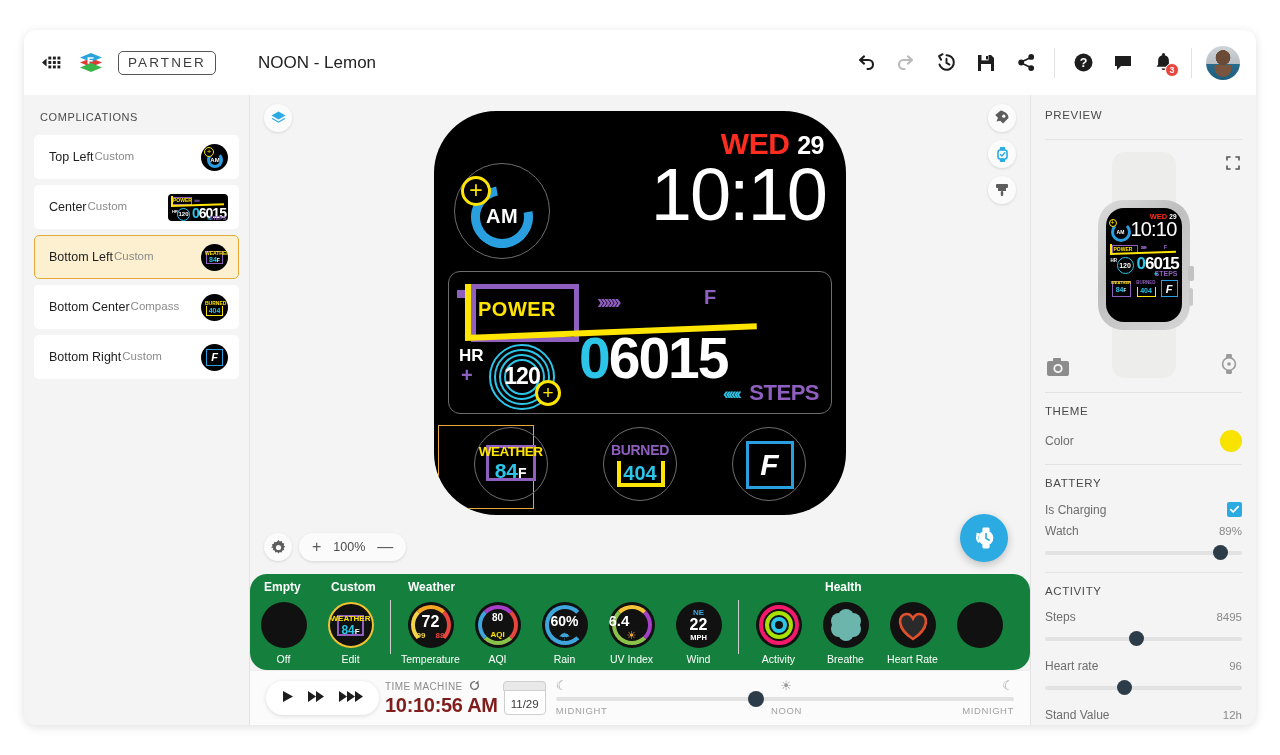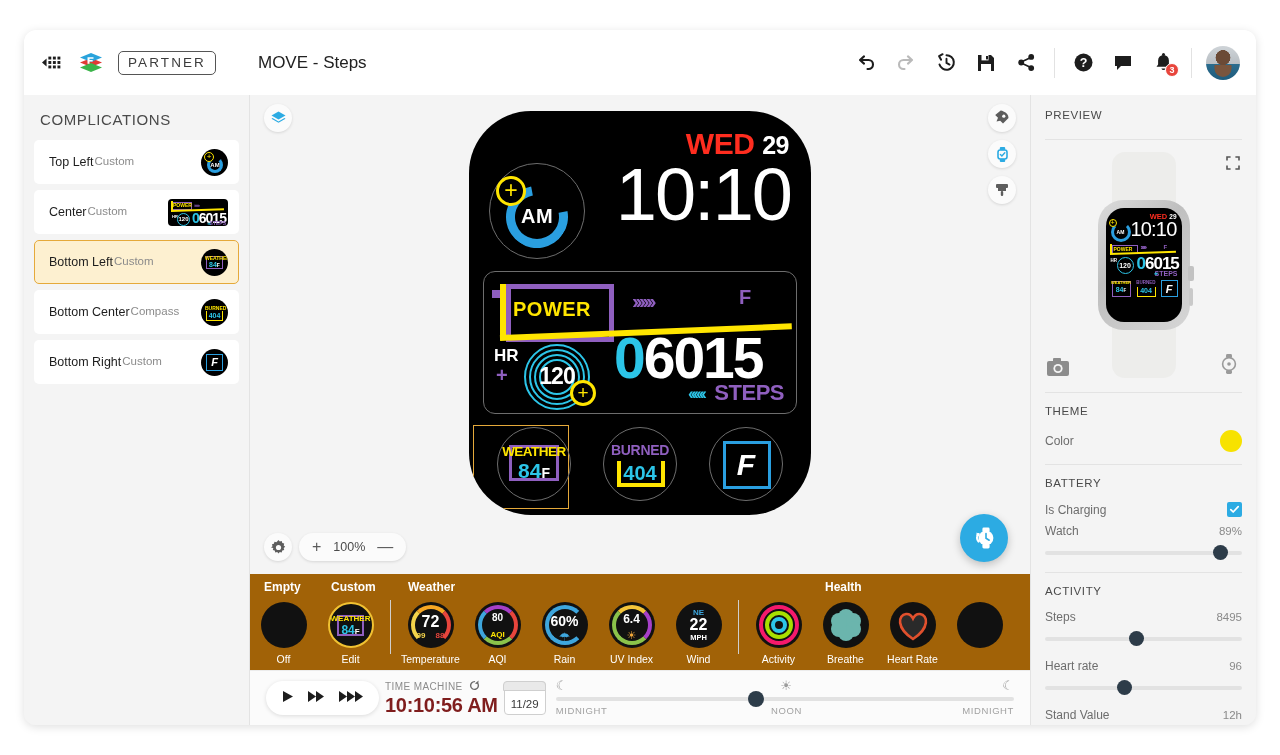--- a/index.html
+++ b/index.html
@@ -65,21 +65,21 @@
 
   
   .body { flex:1; display:flex; min-height:0; }
 
   
   .sidebar {
     width: 226px; background:#f4f4f4; flex:0 0 226px;
     border-right:1px solid #e3e3e3; padding: 12px 10px; overflow:hidden;
   }
   .sidebar h3 {
-    font-size:15px; font-weight:400; letter-spacing:.6px; color:#4a4a4a;
+    font-size:11px; font-weight:400; letter-spacing:.6px; color:#4a4a4a;
     padding: 4px 4px 12px 6px;
   }
   .comp-row {
     background:#fff; border-radius:5px; height:44px; margin-bottom:6px;
     display:flex; align-items:center; padding: 0 10px 0 14px; cursor:pointer;
     border:1px solid transparent;
   }
   .comp-row.selected { background:#fdf0d0; border-color:#e5a93a; }
   .comp-text { display:flex; flex-direction:row; gap:1px; }
   .comp-title { font-size:12.5px; color:#1d1d1d; }
@@ -111,21 +111,21 @@
   .zoom-pill span.op { font-size:16px; color:#5a5a5a; line-height:1; }
   .fab {
     position:absolute; right:22px; bottom:12px; width:48px; height:48px; border-radius:50%;
     background:#2cabe3; display:flex; align-items:center; justify-content:center;
     box-shadow:0 3px 9px rgba(0,0,0,.22); cursor:pointer;
   }
 
   
   .watchface {
     position:absolute; left:50%; top:50%; transform: translate(-50%,-50%) translateY(-22px);
-    width:342px; height:404px; background:#000; border-radius:62px; overflow:hidden;padding-left:36px;
+    width:412px; height:404px; background:#000; border-radius:62px; overflow:hidden;padding-left:36px;
   }
   .wf-date { position:absolute; right:22px; top:16px; font-size:30px; font-weight:bold; letter-spacing:-.5px;}
   .wf-date .dow { color:#ff2d1f; }
   .wf-date .dnum { color:#fff; font-size:25px; }
   .wf-time {
     position:absolute; right:20px; top:47px; color:#fff; font-size:74px;
     font-weight:300; letter-spacing:-2px; line-height:1;
     font-family:"Liberation Sans", sans-serif;
   }
   .wf-topleft {
@@ -183,22 +183,22 @@
   .steps-num .c { color:#2cc5e8; }
   .steps-num .w { color:#fff; }
   .steps-lbl { position:absolute; right:12px; top:108px; color:#8f5fbf; font-weight:bold; font-size:22px; letter-spacing:-.5px;}
   .chev-l { position:absolute; right:92px; top:112px; color:#2cc5e8; font-weight:bold; font-size:17px; letter-spacing:-3px; }
   .wf-bot { position:absolute; left:12px; right:12px; top:316px; height:80px; display:flex; justify-content:space-around; }
   .bot-c { width:74px; height:74px; border-radius:50%; border:1.5px solid #6d6d6d; position:relative; }
   .bot-sel { position:absolute; left:4px; top:314px; width:96px; height:84px; border:1.5px solid #e5a93a; }
 
   
   .picker {
-    flex:0 0 96px; background:#a16207; display:flex; align-items:flex-start;
-    padding: 6px 0 0 0; position:relative; overflow:hidden;
+    flex:0 0 96px; background:#15803d; display:flex; align-items:flex-start;
+    padding: 6px 0 0 0; position:relative; overflow:hidden;border-radius:17px;
   }
   .pk-head {
     position:absolute; top:6px; color:#fff; font-size:12px; font-weight:bold;
   }
   .pk-item { width:67px; display:flex; flex-direction:column; align-items:center; gap:5px; margin-top:22px; cursor:pointer; }
   .pk-circ { width:46px; height:46px; border-radius:50%; background:#111; position:relative; overflow:hidden; }
   .pk-lbl { font-size:10.5px; color:#fff; }
   .pk-sep { width:1px; height:54px; background:#cfcfcf; align-self:flex-end; margin: 0 6px 16px; }
 
   
@@ -280,21 +280,21 @@
     </div>
     <div class="brand-logo">
       <svg width="30" height="30" viewBox="0 0 30 30">
         <path d="M15 19 L4 14.5 L15 10 L26 14.5 Z" fill="#e13a34"></path>
         <path d="M15 24 L4 19.5 L15 15 L26 19.5 Z" fill="#3bb44a"></path>
         <path d="M15 14 L4 9.5 L15 5 L26 9.5 Z" fill="#29a3dc"></path>
         <path d="M11.5 9.2 h6 v1.6 h-4 v1.2 h3.2 v1.6 h-3.2 v2.2 h-2 z" fill="#fff"></path>
       </svg>
     </div>
     <div class="partner-badge">PARTNER</div>
-    <div class="doc-title">MOVE - Steps</div>
+    <div class="doc-title">NOON - Lemon</div>
 
     <div class="hdr-right">
       <div class="icon-btn">
         <svg width="20" height="20" viewBox="0 0 20 20">
             <path d="M5 7 h7.5 a4.5 4.5 0 0 1 0 9 h-1" stroke="#1d1d1d" stroke-width="2.1" fill="none" stroke-linecap="round"></path>
             <path d="M8 3.4 L4 7 L8 10.6" stroke="#1d1d1d" stroke-width="2.1" fill="none" stroke-linecap="round" stroke-linejoin="round"></path>
           </svg>
       </div>
       <div class="icon-btn disabled">
         <svg width="20" height="20" viewBox="0 0 20 20">
@@ -588,21 +588,21 @@
           <div class="pk-circ">
             <div style="position:absolute;left:3px;top:3px;width:40px;height:40px;border-radius:50%;border:4px solid transparent;border-top-color:#3ea6dd;border-left-color:#3ea6dd;border-bottom-color:#3ea6dd;"></div>
             <div style="position:absolute;left:0;right:0;top:11px;text-align:center;color:#fff;font-size:14px;font-weight:bold;">60%</div>
             <div style="position:absolute;left:0;right:0;top:28px;text-align:center;color:#3ea6dd;font-size:13px;">☂</div>
           </div>
           <div class="pk-lbl">Rain</div>
         </div>
         <div class="pk-item">
           <div class="pk-circ">
             <div style="position:absolute;left:3px;top:3px;width:40px;height:40px;border-radius:50%;border:4px solid transparent;border-top-color:#f3c43a;border-right-color:#a640c8;border-bottom-color:#8bc34a;border-left-color:#8bc34a;"></div>
-            <div style="position:absolute;left:0;right:0;top:10px;text-align:center;color:#fff;font-size:12px;font-weight:bold;">6.4</div>
+            <div style="position:absolute;left:0;right:0;top:10px;text-align:left;color:#fff;font-size:15px;font-weight:bold;">6.4</div>
             <div style="position:absolute;left:0;right:0;top:27px;text-align:center;color:#f3a93a;font-size:11px;">☀</div>
           </div>
           <div class="pk-lbl">UV Index</div>
         </div>
         <div class="pk-item">
           <div class="pk-circ">
             <div style="position:absolute;left:0;right:0;top:6px;text-align:center;color:#3ea6dd;font-size:8px;font-weight:bold;">NE</div>
             <div style="position:absolute;left:0;right:0;top:14px;text-align:center;color:#fff;font-size:16px;font-weight:bold;">22</div>
             <div style="position:absolute;left:0;right:0;top:31px;text-align:center;color:#fff;font-size:7.5px;font-weight:bold;">MPH</div>
           </div>

